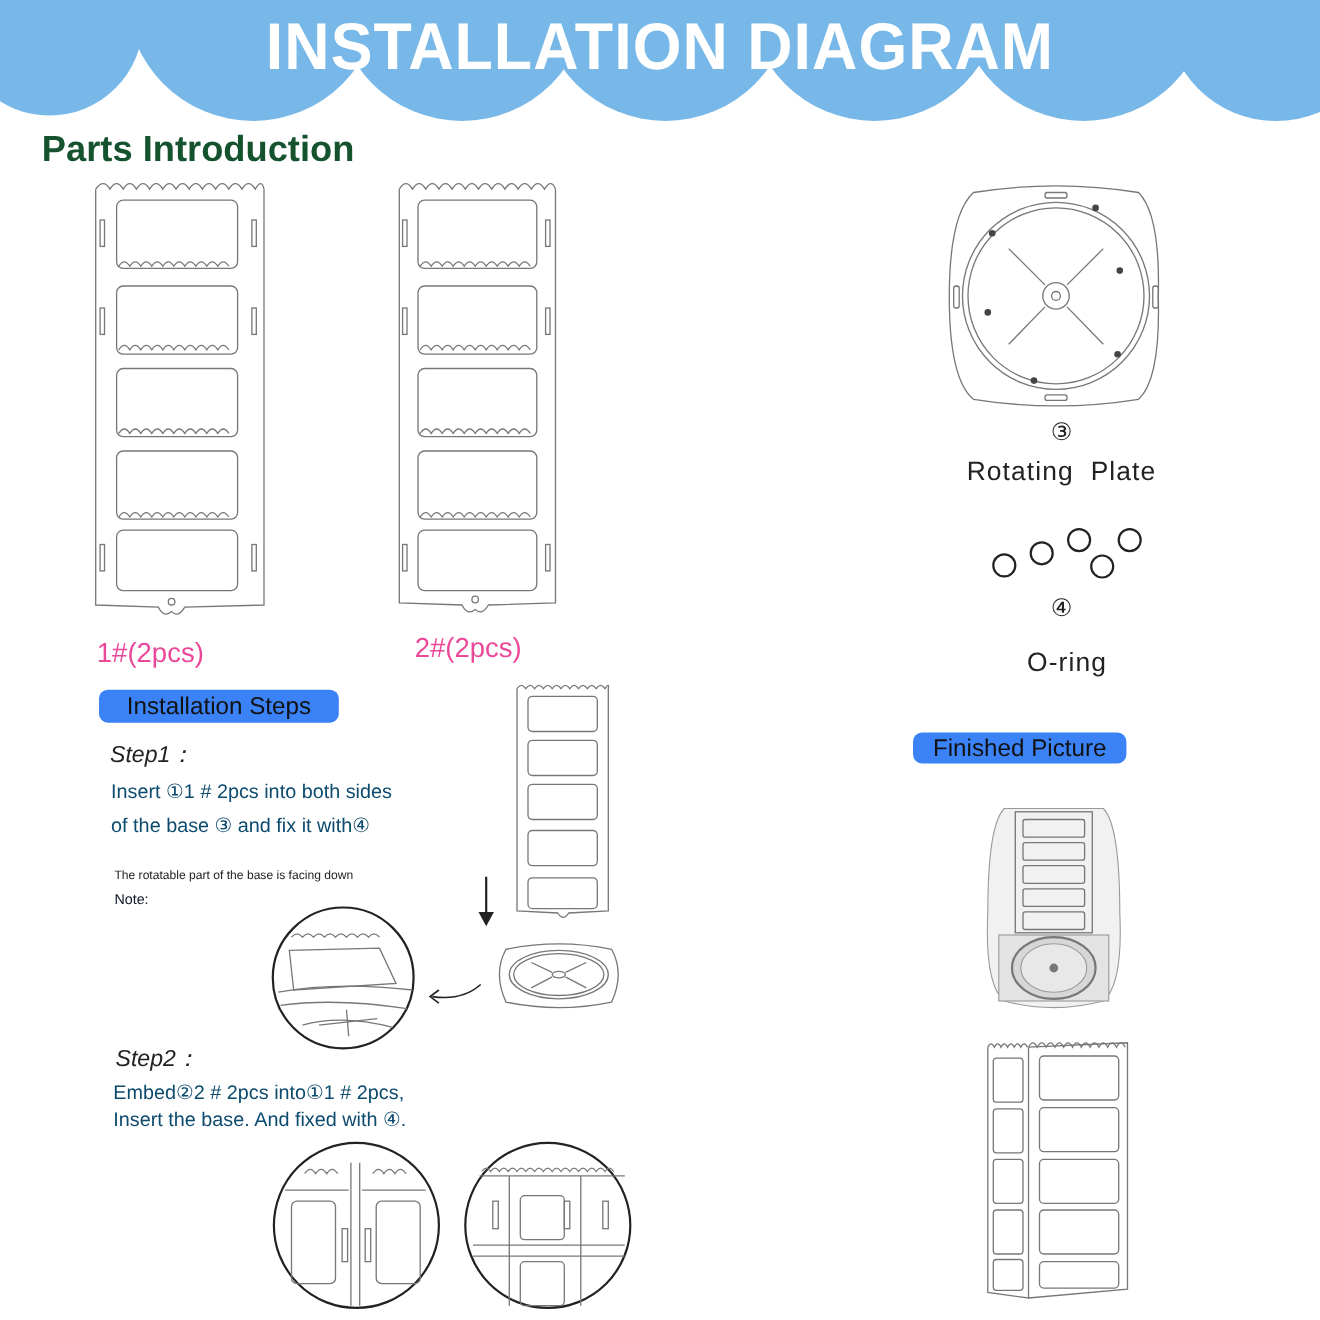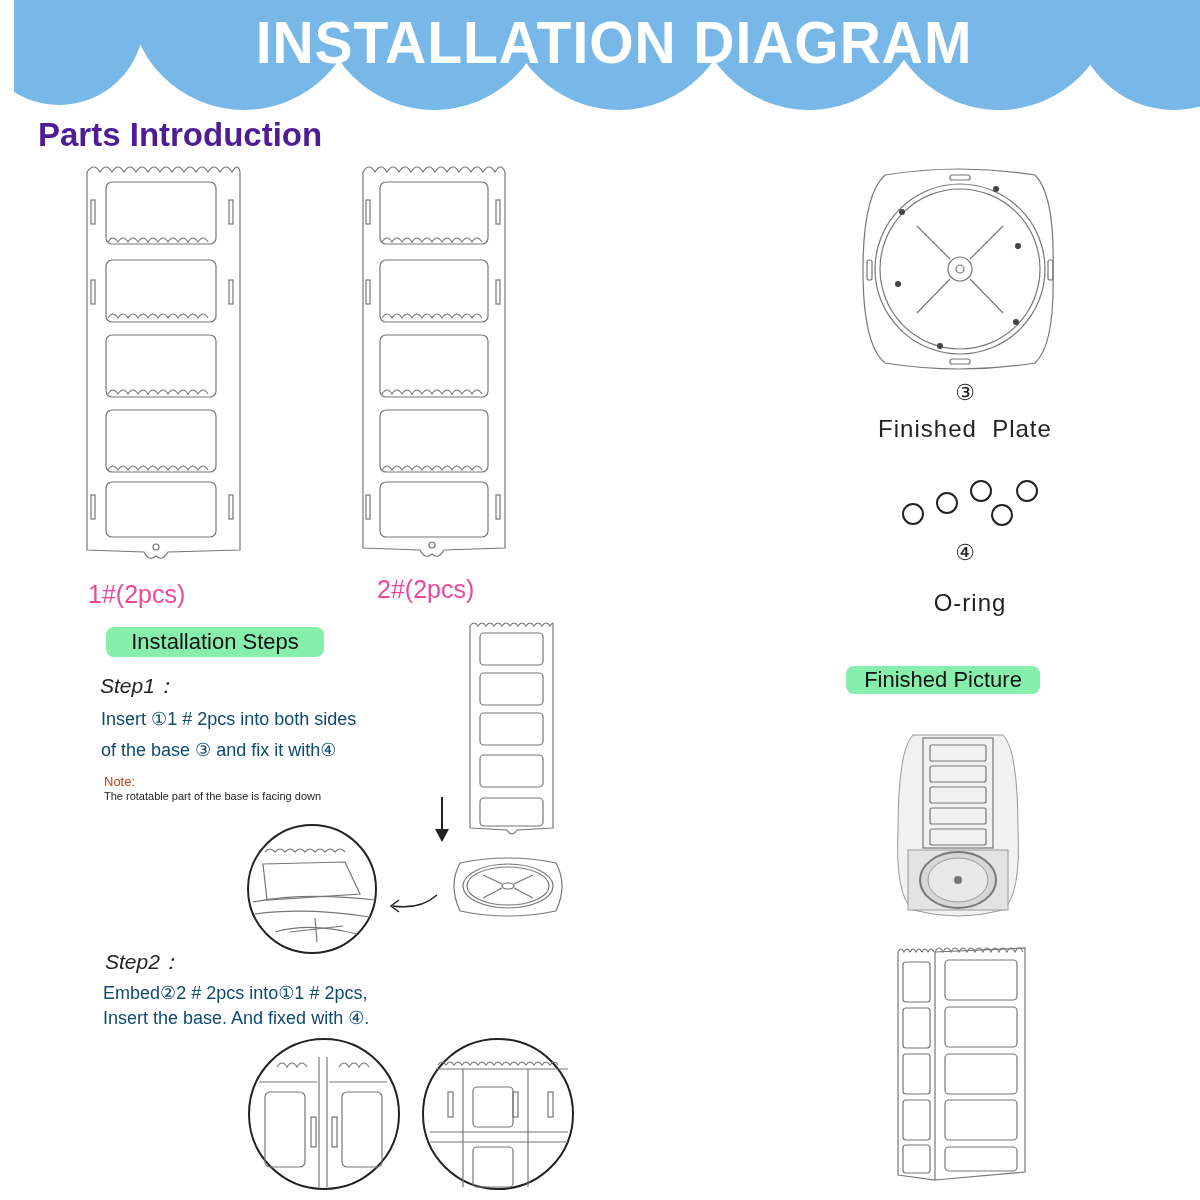--- a/index.html
+++ b/index.html
@@ -1,26 +1,26 @@
 <!DOCTYPE html>
 <html><head>
 <meta charset="utf-8">
 <style>
   html, body { margin:0; padding:0; background:#fff; }
   body { width:1200px; height:1200px; position:relative; overflow:hidden; font-family:"Liberation Sans", sans-serif; color:#1a1a1a; }
-  .header { position:absolute; left:14px; top:0; width:1132px; height:110px; }
+  .header { position:absolute; left:0; top:0; width:1132px; height:110px; }
   .header svg { position:absolute; left:0; top:0; }
   .header-title { position:absolute; left:0; top:8px; width:1200px; text-align:center; color:#fff; font-weight:bold; font-size:60px; letter-spacing:1px; transform:scaleX(0.95); }
-  .parts-title { position:absolute; left:38px; top:116px; font-size:33px; font-weight:bold; color:#4c1d95; }
+  .parts-title { position:absolute; left:38px; top:116px; font-size:33px; font-weight:bold; color:#14532d; }
   .abs { position:absolute; }
   .label { position:absolute; font-size:25px; color:#ec4899; }
-  .pill { position:absolute; background:#86efac; border-radius:8px; font-size:22px; color:#111; text-align:center;margin-left:16px; }
+  .pill { position:absolute; background:#3b82f6; border-radius:8px; font-size:22px; color:#111; text-align:center; }
   .step-title { position:absolute; font-size:21px; color:#222;font-style:italic; }
   .step-text { position:absolute; font-size:18px; color:#0c4a6e; line-height:31px; }
-  .note-h { position:absolute; font-size:13px; color:#c2410c; }
+  .note-h { position:absolute; font-size:13px; color:#0f172a;margin-top:36px; }
   .note-t { position:absolute; font-size:11px; color:#222;text-align:right; }
   .cap { position:absolute; font-size:24px; color:#222; text-align:center; letter-spacing:1px; }
   .num { position:absolute; font-size:22px; color:#222; text-align:center; }
   svg .ln { fill:none; stroke:#777; stroke-width:1.2; }
   svg .dk { fill:none; stroke:#222; stroke-width:2; }
 </style>
 </head>
 <body>
 
 <div class="header">
@@ -106,21 +106,21 @@
   <g fill="#444">
     <circle cx="47" cy="47" r="3"></circle>
       <circle cx="141" cy="24" r="3"></circle>
       <circle cx="163" cy="81" r="3"></circle>
     <circle cx="43" cy="119" r="3"></circle>
       <circle cx="161" cy="157" r="3"></circle>
       <circle cx="85" cy="181" r="3"></circle>
   </g>
 </svg>
 <div class="num" style="left:940px;top:380px;width:50px">③</div>
-<div class="cap" style="left:860px;top:415px;width:210px;white-space:pre">Finished  Plate</div>
+<div class="cap" style="left:860px;top:415px;width:210px;white-space:pre">Rotating  Plate</div>
 
 <svg class="abs" style="left:895px;top:475px" width="150" height="60">
   <g class="dk">
     <circle cx="18" cy="39" r="10"></circle>
       <circle cx="52" cy="28" r="10"></circle>
       <circle cx="86" cy="16" r="10"></circle>
     <circle cx="107" cy="40" r="10"></circle>
       <circle cx="132" cy="16" r="10"></circle>
   </g>
 </svg>

